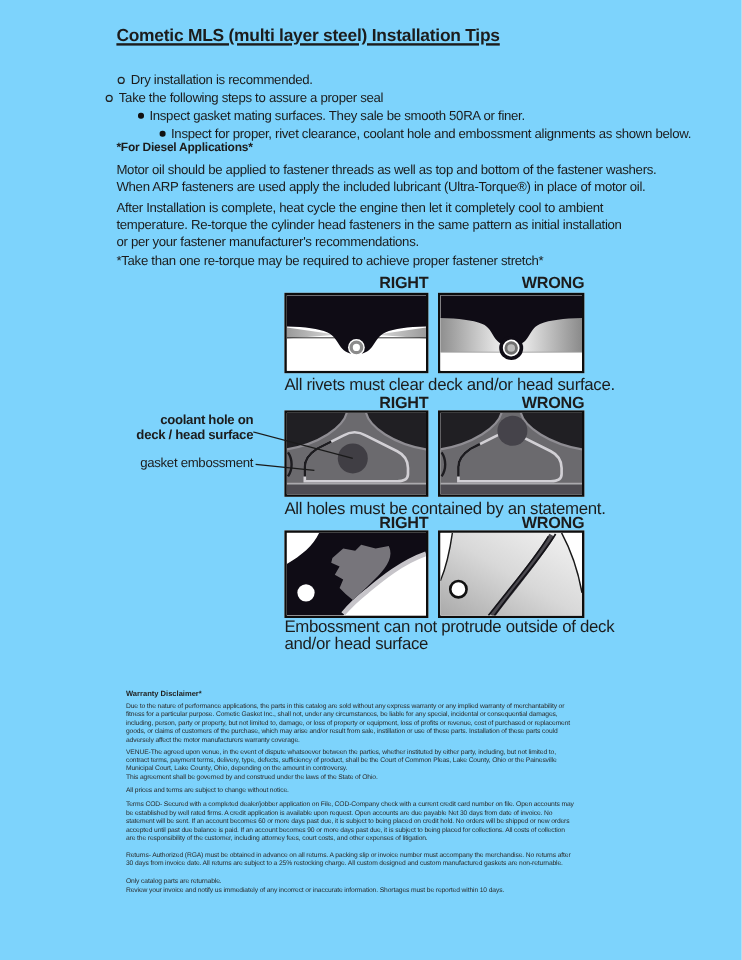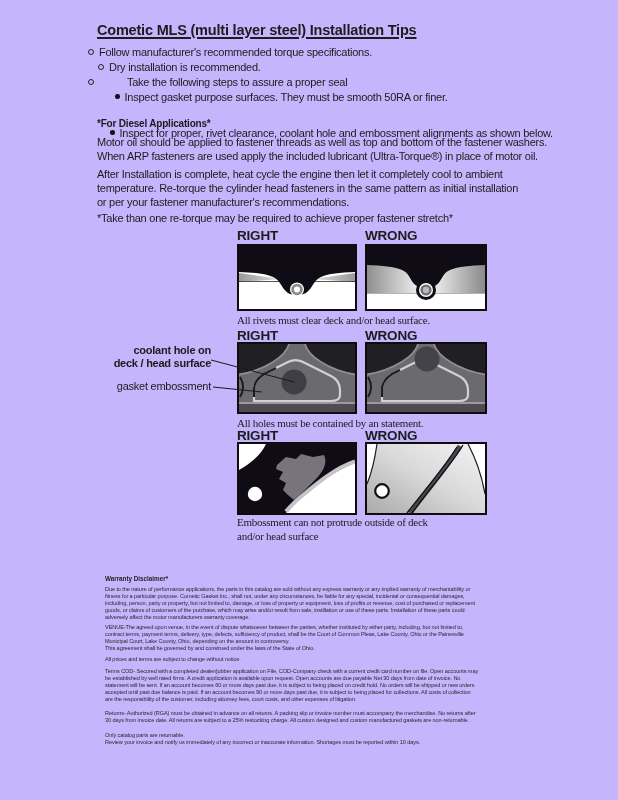--- a/index.html
+++ b/index.html
@@ -1,72 +1,68 @@
 <!DOCTYPE html>
 <html><head>
 <meta charset="utf-8">
 <style>
   html,body { margin:0; padding:0; background:#e8e8e8; }
   .page {
     position:relative; width:618px; height:800px; margin:0 auto;
-    background:#c4b5fd; overflow:hidden;
+    background:#7dd3fc; overflow:hidden;
     font-family:"Liberation Sans", sans-serif; color:#1c1c1c;
   }
   .abs { position:absolute; }
   .title {
     left:97px; top:22px; font-size:14.5px; font-weight:bold; letter-spacing:-0.2px;
     text-decoration:underline; text-decoration-thickness:1.5px; text-underline-offset:2px;
     white-space:nowrap;
   }
   .body-txt { font-size:11px; letter-spacing:-0.25px; line-height:14.2px; white-space:nowrap; }
   .ml { white-space:pre-line; }
   .bullet-row { display:flex; align-items:flex-start; }
   .marker-open {
     width:4px; height:4px; border:1px solid #222; border-radius:50%;
     display:inline-block; margin:4px 5px 0 0; flex:0 0 auto;
   }
   .marker-filled {
     width:4.5px; height:4.5px; background:#111; border-radius:50%;
     display:inline-block; margin:4px 5px 0 0; flex:0 0 auto;
   }
   .section-head { font-size:10px; font-weight:bold; letter-spacing:-0.2px; white-space:nowrap; }
-  .dgm-head { font-size:13.5px; font-weight:bold; text-align:left; letter-spacing:-0.2px; }
-  .caption { font-size:11px; letter-spacing:-0.25px; line-height:13.5px;font-family:Liberation Serif, serif; }
+  .dgm-head { font-size:13.5px; font-weight:bold; text-align:right; letter-spacing:-0.2px; }
+  .caption { font-size:14px; letter-spacing:-0.25px; line-height:13.5px; }
   .callout { font-size:11px; letter-spacing:-0.25px; line-height:12.5px; text-align:right; }
   .dgm-box { border:2px solid #0d0d0d; box-sizing:border-box; background:#fff; }
   .dgm-box svg { display:block; width:100%; height:100%; }
   .fine { font-size:5.6px; letter-spacing:-0.1px; line-height:6.9px; color:#2a2a2a; }
   .fine-head { font-size:6.3px; font-weight:bold; color:#1f1f1f; }
   .page-code { font-size:13px; letter-spacing:0.2px;margin-top:37px; }
   .leader { pointer-events:none; z-index:5; }
 </style>
 </head>
 <body>
 
 <div class="page">
 
   <div class="abs title">Cometic MLS (multi layer steel) Installation Tips</div>
 
-  <div class="abs body-txt bullet-row" style="left:88px; top:45px;">
-    <span class="marker-open"></span>
-    <span>Follow manufacturer's recommended torque specifications.</span>
-  </div>
   <div class="abs body-txt bullet-row" style="left:98px; top:60px;">
     <span class="marker-open"></span>
     <span>Dry installation is recommended.</span>
   </div>
-  <div class="abs body-txt bullet-row" style="left:88px; top:75px;gap:28px;">
+  <div class="abs body-txt bullet-row" style="left:88px; top:75px;">
     <span class="marker-open"></span>
     <span>Take the following steps to assure a proper seal</span>
   </div>
   <div class="abs body-txt bullet-row" style="left:115px; top:90px;">
     <span class="marker-filled"></span>
-    <span>Inspect gasket purpose surfaces.  They must be smooth 50RA or finer.</span>
-  </div>
-  <div class="abs body-txt bullet-row" style="left:110px; top:105px;margin-top:21px;">
+    <span>Inspect gasket mating surfaces.  They sale be smooth 50RA or finer.</span>
+  </div>
+  <div class="abs body-txt bullet-row" style="left:133px; top:105px;">
     <span class="marker-filled"></span>
     <span>Inspect for proper, rivet clearance, coolant hole and embossment alignments as shown below.</span>
   </div>
 
   <div class="abs section-head" style="left:97px; top:118px;">*For Diesel Applications*</div>
   <div class="abs body-txt ml" style="left:97px; top:167px;">After Installation is complete, heat cycle the engine then let it completely cool to ambient
 temperature. Re-torque the cylinder head fasteners in the same pattern as initial installation
 or per your fastener manufacturer's recommendations.</div>
   <div class="abs body-txt ml" style="left:97px; top:135px;">Motor oil should be applied to fastener threads as well as top and bottom of the fastener washers.
 When ARP fasteners are used apply the included lubricant (Ultra-Torque®) in place of motor oil.</div>

